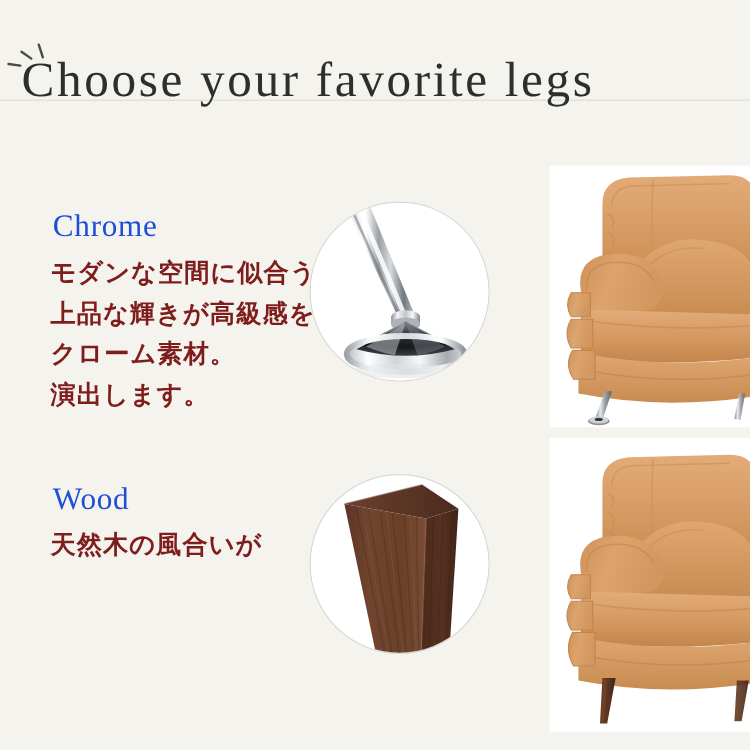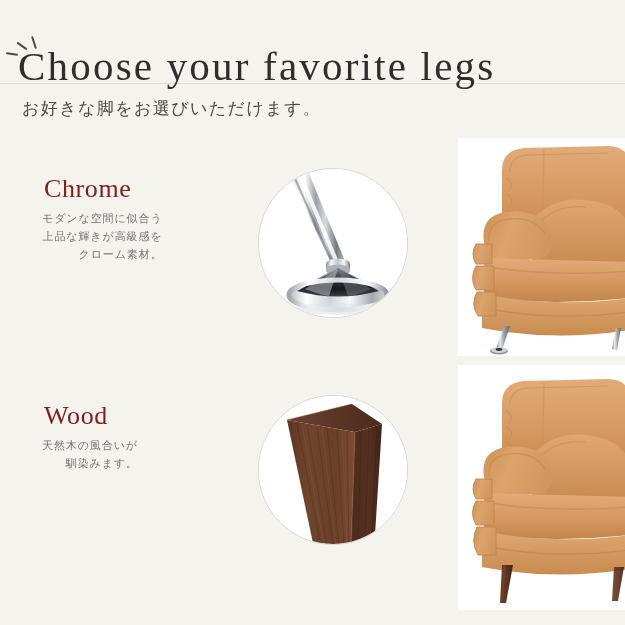--- a/index.html
+++ b/index.html
@@ -3,21 +3,21 @@
 <meta charset="utf-8">
 <style>
   html,body{margin:0;padding:0;}
   body{
     width:625px;height:625px;
     background:#f4f3ee;
     font-family:"Liberation Serif", serif;
     overflow:hidden;
     position:relative;
   }
-  #page{position:absolute;inset:0;background:#f4f3ee;overflow:hidden;text-align:right;}
+  #page{position:absolute;inset:0;background:#f4f3ee;overflow:hidden;}
 
   
   .hline{
     position:absolute;left:0;top:83px;width:625px;height:1px;
     background:#dedcd5;
   }
   .sparkle{position:absolute;left:8px;top:36px;width:46px;height:26px;}
   .sparkle i{
     position:absolute;display:block;background:#4a4a46;border-radius:1px;
   }
@@ -53,30 +53,31 @@
   
   .sofa{position:absolute;left:0;top:0;width:100%;height:100%;}
 
   
   .block{position:absolute;}
   .blk-chrome{left:0;top:160px;}
   .blk-wood{left:0;top:387px;}
 
   .f-head{
     position:absolute;left:44px;top:14px;
-    font-size:26px;color:#7f1d1d;letter-spacing:0.6px;
+    font-size:26px;color:#1d4ed8;letter-spacing:0.6px;
     font-family:"Liberation Serif", serif;font-weight:400;
     white-space:nowrap;
   }
   .f-body{
     position:absolute;left:42px;top:50px;
-    font-size:11px;line-height:1.62;
-    color:#737373;letter-spacing:0.9px;
+    font-size:21px;line-height:1.62;
+    color:#7f1d1d;letter-spacing:0.9px;
     font-family:"DejaVu Serif", serif;
     white-space:nowrap;
+    font-weight:bold;
   }
   .f-body span{display:block;}
 
   
   .circ{
     position:absolute;width:150px;height:150px;border-radius:50%;
     background:#ffffff;border:1px solid #d9d7d1;
     overflow:hidden;
     box-sizing:border-box;
   }
@@ -91,28 +92,28 @@
 
   <div class="hline"></div>
 
   <div class="sparkle">
     <i class="sp1"></i>
       <i class="sp2"></i>
       <i class="sp3"></i>
   </div>
 
   <div class="title">Choose your favorite legs</div>
-  <div class="subtitle">お好きな脚をお選びいただけます。</div>
 
   <div class="block blk-chrome">
     <div class="f-head">Chrome</div>
     <div class="f-body">
       <span>モダンな空間に似合う</span>
       <span>上品な輝きが高級感を</span>
       <span>クローム素材。</span>
+      <span>演出します。</span>
     </div>
 
     <div class="circ circ-chrome">
       <svg width="150" height="150" viewBox="0 0 150 150">
         <defs>
           <linearGradient id="chShaft" x1="0" y1="0" x2="1" y2="0">
             <stop offset="0%" stop-color="#8f949a"></stop>
             <stop offset="14%" stop-color="#e9ebee"></stop>
             <stop offset="34%" stop-color="#ffffff"></stop>
             <stop offset="52%" stop-color="#9ba0a6"></stop>
@@ -180,21 +181,20 @@
         <ellipse cx="79" cy="140" rx="44" ry="6" fill="#dfe1e4" opacity="0.55"></ellipse>
       </svg>
     </div>
 
   </div>
 
   <div class="block blk-wood">
     <div class="f-head">Wood</div>
     <div class="f-body">
       <span>天然木の風合いが</span>
-      <span>馴染みます。</span>
     </div>
 
     <div class="circ circ-wood">
       <svg width="150" height="150" viewBox="0 0 150 150">
         <defs>
           <linearGradient id="wdLeft" x1="0" y1="0" x2="1" y2="0">
             <stop offset="0%" stop-color="#5b3525"></stop>
             <stop offset="30%" stop-color="#70452f"></stop>
             <stop offset="70%" stop-color="#6a4029"></stop>
             <stop offset="100%" stop-color="#7a4c33"></stop>

